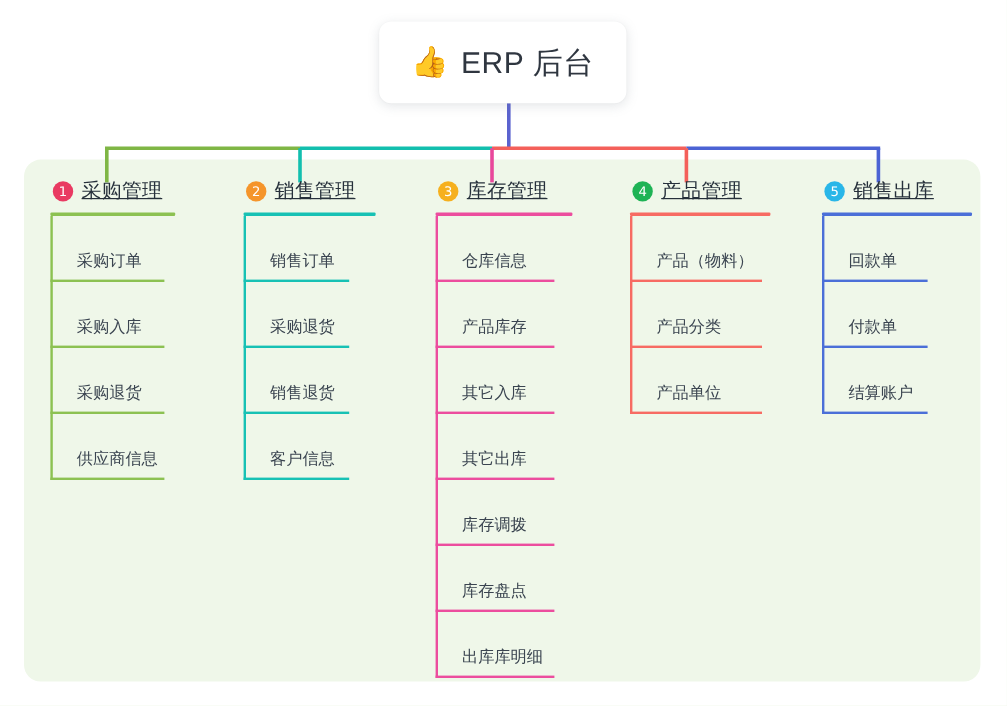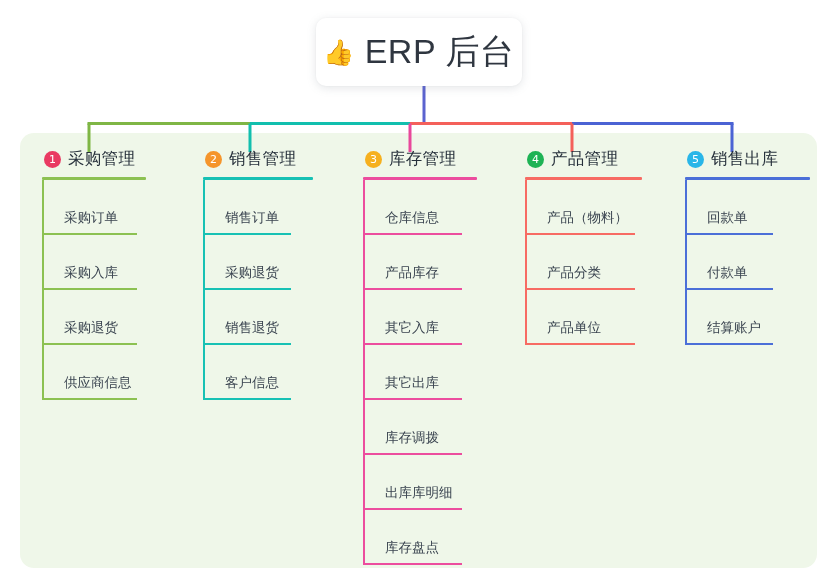--- a/index.html
+++ b/index.html
@@ -23,21 +23,21 @@
     display:flex;align-items:center;justify-content:center;
     gap:10px;
     z-index:6;
   }
   .root-emoji{
     font-size:25px;line-height:1;
     display:inline-block;
     filter:none;
   }
   .root-title{
-    font-size:34px;
+    font-size:25px;
     color:#2f3640;
     letter-spacing:.5px;
     white-space:nowrap;
   }
 
   
   .panel{
     position:absolute;
     left:20px;top:133px;
     width:797px;height:435px;
@@ -66,20 +66,21 @@
     color:#ffffff;
     font-size:11px;line-height:17px;
     text-align:center;
     font-family:"DejaVu Sans",sans-serif;
     flex:none;
   }
   .col-title{
     font-size:16.5px;
     color:#26303b;
     letter-spacing:.3px;
+    text-decoration:underline;
   }
   .col-rule{
     height:3px;
     margin-top:5px;
     border-radius:1px;
   }
   .items{position:relative;margin-top:0;}
   .item{
     position:relative;
     height:55px;
@@ -214,26 +215,26 @@
             <div class="item-label">其它出库</div>
             <div class="item-underline" style="width: 99px; background: rgb(236, 77, 158);"></div>
           </div>
           <div class="item">
             <div class="item-spine" style="background: rgb(236, 77, 158);"></div>
             <div class="item-label">库存调拨</div>
             <div class="item-underline" style="width: 99px; background: rgb(236, 77, 158);"></div>
           </div>
           <div class="item">
             <div class="item-spine" style="background: rgb(236, 77, 158);"></div>
+            <div class="item-label">库存盘点</div>
+            <div class="item-underline" style="width: 99px; background: rgb(236, 77, 158);"></div>
+          </div>
+          <div class="item">
+            <div class="item-spine" style="background: rgb(236, 77, 158);"></div>
             <div class="item-label">出库库明细</div>
-            <div class="item-underline" style="width: 99px; background: rgb(236, 77, 158);"></div>
-          </div>
-          <div class="item">
-            <div class="item-spine" style="background: rgb(236, 77, 158);"></div>
-            <div class="item-label">库存盘点</div>
             <div class="item-underline" style="width: 99px; background: rgb(236, 77, 158);"></div>
           </div>
         </div>
       </div>
       <div class="col" style="left: 525px;">
         <div class="col-head">
           <span class="badge" style="background: rgb(30, 179, 85);">4</span>
           <span class="col-title">产品管理</span>
         </div>
         <div class="col-rule" style="width: 117px; background: rgb(247, 107, 99);"></div>

